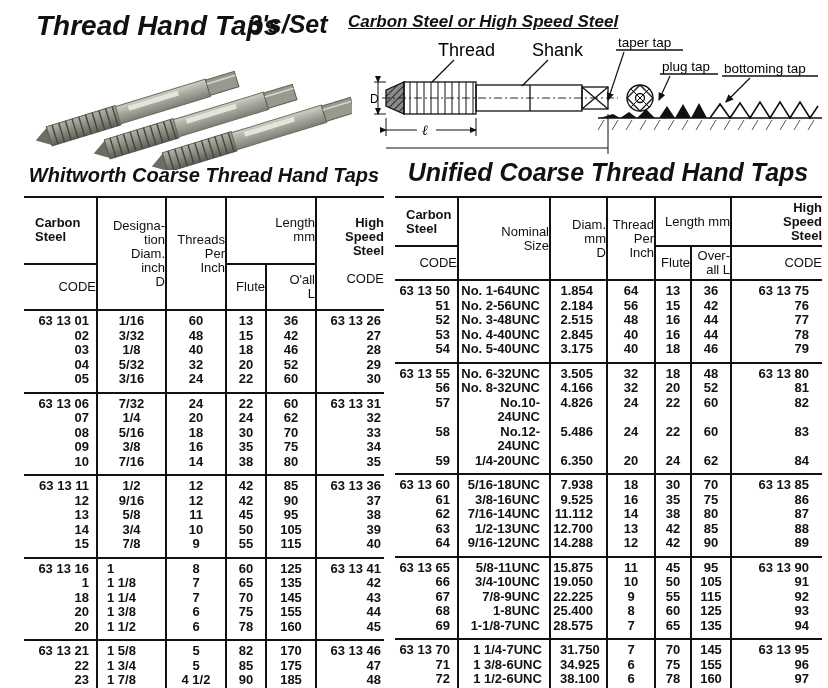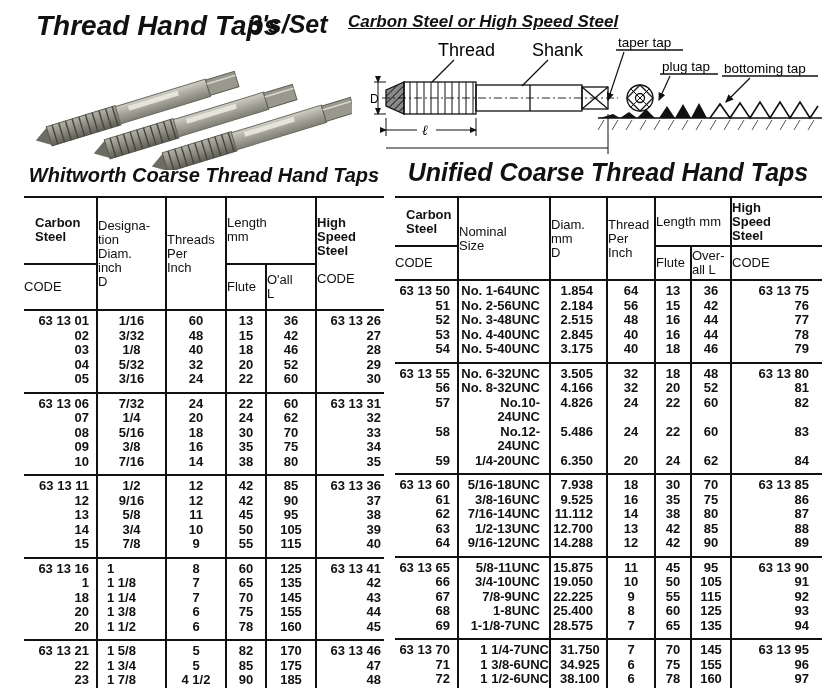--- a/index.html
+++ b/index.html
@@ -28,21 +28,21 @@
     position:absolute; border-collapse:collapse; table-layout:fixed;
     border-top:2.5px solid #111; border-bottom:2.5px solid #111;
     font-size:13px; color:#111;
   }
   #whitworth-table { left:24px;  top:196px; width:360px; }
   #unified-table   { left:395px; top:196px; width:427px; }
 
   .tbl th, .tbl td { padding:0; border-left:2px solid #111; font-weight:normal; }
   .tbl th.c0, .tbl td.c0 { border-left:none; }
   .tbl thead { border-bottom:2.5px solid #111; }
-  .tbl thead th { text-align:left; vertical-align:middle; white-space:pre-line; line-height:14px; font-size:13px; }
+  .tbl thead th { text-align:right; vertical-align:middle; white-space:pre-line; line-height:14px; font-size:13px; }
   .tbl tr.h1 { height:49px; } .tbl tr.h2 { height:34px; }
   .tbl th.bb { border-bottom:2px solid #111; }
   .tbl th.carbon { text-align:left; padding-left:11px; font-weight:bold; }
   .tbl th.hss-h  { font-weight:bold; }
   .tbl th.hss-split { padding:0; }
   .hss-stack { display:flex; flex-direction:column; justify-content:space-between; height:83px; }
   .hss-stack .hss-top { font-weight:bold; padding-top:4px; white-space:pre-line; line-height:14px; }
   .hss-stack .hss-bot { font-weight:normal; padding-bottom:9px; }
 
   .tbl tbody { border-top:2.5px solid #111; }
@@ -51,21 +51,21 @@
   .tbl tbody tr:last-child  td { padding-bottom:5px; }
 
   .tbl td.code { text-align:right; padding-right:7px; }
   .tbl td.tpi, .tbl td.flute, .tbl td.oall { text-align:center; }
   #whitworth-table td.hss { text-align:right; padding-right:3px; }
   #unified-table   td.hss { text-align:right; padding-right:13px; }
   #unified-table   td.diam { text-align:right; padding-right:13px; }
   tbody.align-center td.diam    { text-align:center;margin-top:24px; }
   tbody.align-left   td.diam    { text-align:left; padding-left:9px; }
   tbody.align-right  td.nominal { text-align:right; padding-right:9px; }
-  tbody.align-left   td.nominal { text-align:right;  padding-left:7px; }
+  tbody.align-left   td.nominal { text-align:center;  padding-left:7px; }
 </style>
 </head>
 <body>
 
 <div id="page">
 
   <span class="hdr" id="main-title">Thread Hand Taps</span>
   <span class="hdr" id="set-label">3's/Set</span>
   <span class="hdr" id="material-label">Carbon Steel or  High Speed Steel</span>
 

